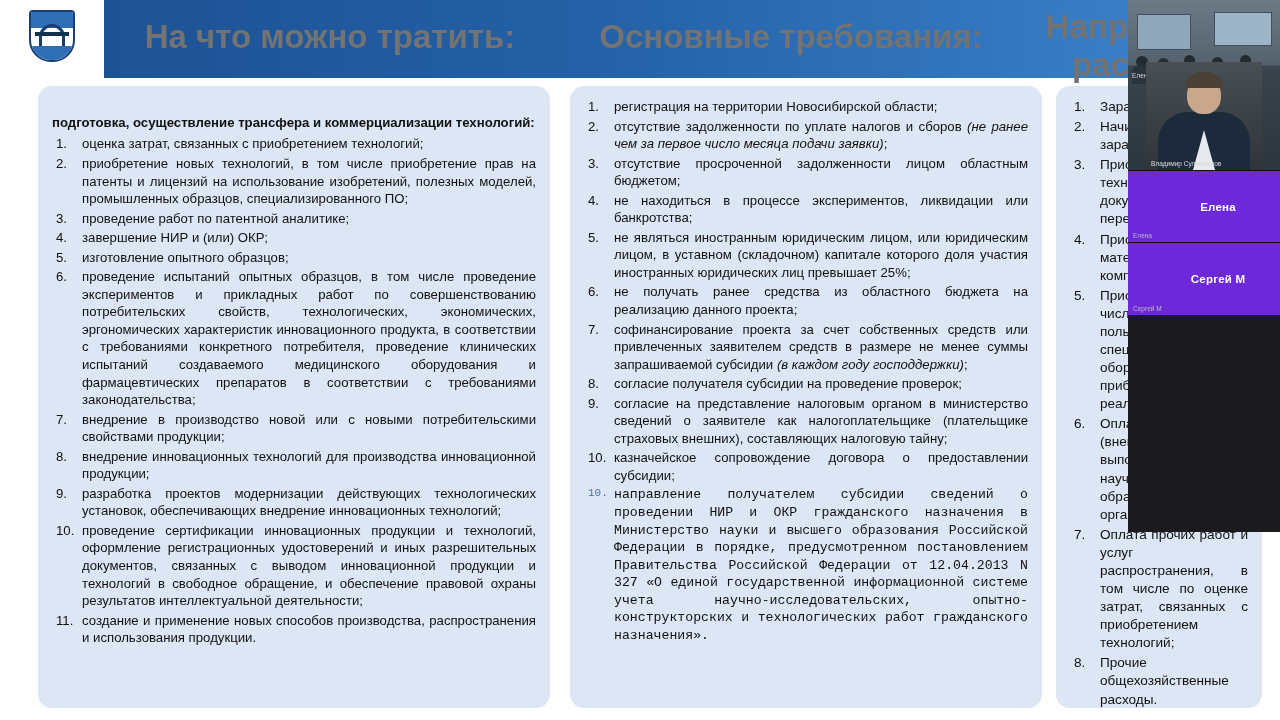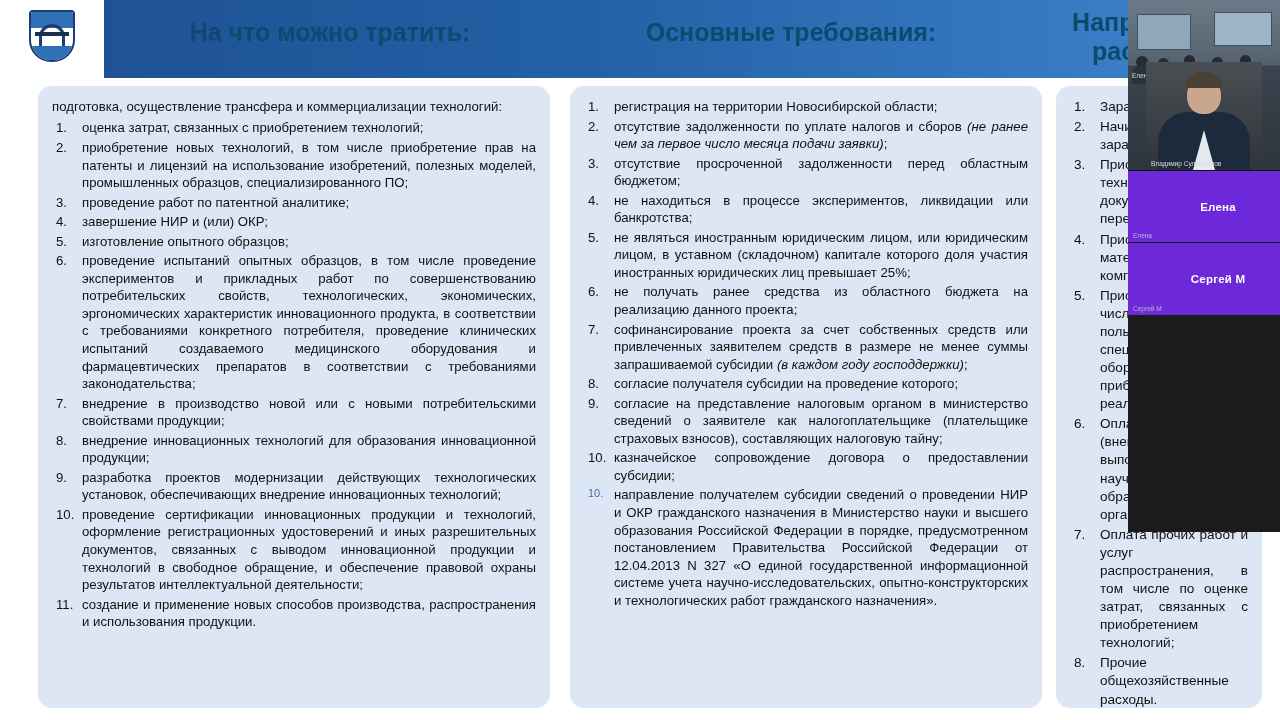--- a/index.html
+++ b/index.html
@@ -69,22 +69,22 @@
     box-sizing: border-box;
   }
   .crest .shield .sable {
     position: absolute; left: 10%; top: 42%;
     width: 80%; height: 4px; background: #14314f;
   }
 
   .h-title {
     position: absolute;
     top: 18px;
-    color: #0c4a6e;
-    font-size: 25px;
+    color: #737373;
+    font-size: 33px;
     font-weight: bold;
     text-align: center;
     line-height: 1.15;
   }
   #title-1 { left: 110px; width: 440px; }
   #title-2 { left: 566px; width: 450px; }
   #title-3 { left: 1030px; width: 250px; top: 8px; }
 
   
   .col {
@@ -98,24 +98,24 @@
     overflow: hidden;
   }
   #col-1 { left: 38px;  width: 512px; height: 622px; }
   #col-2 { left: 570px; width: 472px; height: 622px; }
   #col-3 { left: 1056px; width: 206px; height: 622px; }
 
   .col, .col * { font-size: 13.2px; }
   #col-3, #col-3 * { font-size: 13.6px; }
 
   .intro {
-    font-weight: normal;
+    font-weight: bold;
     text-align: justify;
     line-height: 1.32;
-    margin: 0 0 4px 0;
+    margin: 16px 0 4px 0;
   }
   ol.list {
     margin: 0;
     padding: 0;
     list-style: none;
     counter-reset: li;
   }
   ol.list > li {
     position: relative;
     padding-left: 30px;
@@ -132,20 +132,21 @@
     width: 22px;
     text-align: left;
   }
   li.diamond {
     position: relative;
     padding-left: 30px;
     margin-bottom: 2px;
     text-align: justify;
     line-height: 1.33;
     list-style: none;
+    font-family: Liberation Mono, monospace;
   }
   li.diamond::before {
     content: "\2756";
     position: absolute;
     left: 6px;
     top: 0;
     color: #4a6ea9;
     font-size: 11px;
   }
   .it { font-style: italic; }
@@ -277,38 +278,38 @@
   <div class="col" id="col-1">
     <p class="intro">подготовка, осуществление трансфера и коммерциализации технологий:</p>
     <ol class="list">
       <li>оценка затрат, связанных с приобретением технологий;</li>
       <li>приобретение новых технологий, в том числе приобретение прав на патенты и лицензий на использование изобретений, полезных моделей, промышленных образцов, специализированного ПО;</li>
       <li>проведение работ по патентной аналитике;</li>
       <li>завершение НИР и (или) ОКР;</li>
       <li>изготовление опытного образцов;</li>
       <li>проведение испытаний опытных образцов, в том числе проведение экспериментов и прикладных работ по совершенствованию потребительских свойств, технологических, экономических, эргономических характеристик инновационного продукта, в соответствии с требованиями конкретного потребителя, проведение клинических испытаний создаваемого медицинского оборудования и фармацевтических препаратов в соответствии с требованиями законодательства;</li>
       <li>внедрение в производство новой или с новыми потребительскими свойствами продукции;</li>
-      <li>внедрение инновационных технологий для образования инновационной продукции;</li>
+      <li>внедрение инновационных технологий для производства инновационной продукции;</li>
       <li>разработка проектов модернизации действующих технологических установок, обеспечивающих внедрение инновационных технологий;</li>
       <li>проведение сертификации инновационных продукции и технологий, оформление регистрационных удостоверений и иных разрешительных документов, связанных с выводом инновационной продукции и технологий в свободное обращение, и обеспечение правовой охраны результатов интеллектуальной деятельности;</li>
       <li>создание и применение новых способов производства, распространения и использования продукции.</li>
     </ol>
   </div>
 
   <div class="col" id="col-2">
     <ol class="list">
       <li>регистрация на территории Новосибирской области;</li>
       <li>отсутствие задолженности по уплате налогов и сборов <span class="it">(не ранее чем за первое число месяца подачи заявки)</span>;</li>
-      <li>отсутствие просроченной задолженности перед областным бюджетом;</li>
+      <li>отсутствие просроченной задолженности лицом областным бюджетом;</li>
       <li>не находиться в процессе экспериментов, ликвидации или банкротства;</li>
       <li>не являться иностранным юридическим лицом, или юридическим лицом, в уставном (складочном) капитале которого доля участия иностранных юридических лиц превышает 25%;</li>
       <li>не получать ранее средства из областного бюджета на реализацию данного проекта;</li>
       <li>софинансирование проекта за счет собственных средств или привлеченных заявителем средств в размере не менее суммы запрашиваемой субсидии <span class="it">(в каждом году господдержки)</span>;</li>
-      <li>согласие получателя субсидии на проведение которого;</li>
-      <li>согласие на представление налоговым органом в министерство сведений о заявителе как налогоплательщике (плательщике страховых взносов), составляющих налоговую тайну;</li>
+      <li>согласие получателя субсидии на проведение проверок;</li>
+      <li>согласие на представление налоговым органом в министерство сведений о заявителе как налогоплательщике (плательщике страховых внешних), составляющих налоговую тайну;</li>
       <li>казначейское сопровождение договора о предоставлении субсидии;</li>
       <li class="diamond" style="counter-increment: none;">направление получателем субсидии сведений о проведении НИР и ОКР гражданского назначения в Министерство науки и высшего образования Российской Федерации в порядке, предусмотренном постановлением Правительства Российской Федерации от 12.04.2013 N 327 «О единой государственной информационной системе учета научно-исследовательских, опытно-конструкторских и технологических работ гражданского назначения».</li>
     </ol>
   </div>
 
   <div class="col" id="col-3">
     <ol class="list">
       <li>Заработная плата;</li>
       <li>Начисления на заработную плату;</li>
       <li>Приобретение технологий, передача документации, передача ноу-хау;</li>

